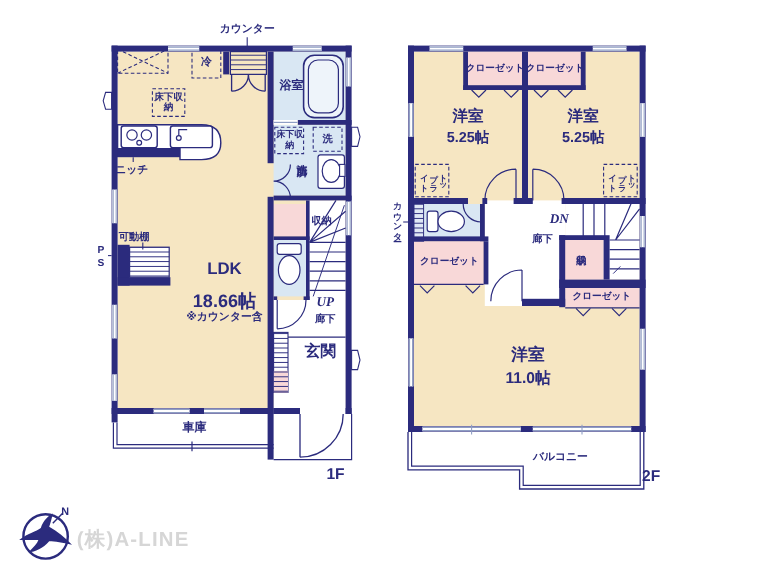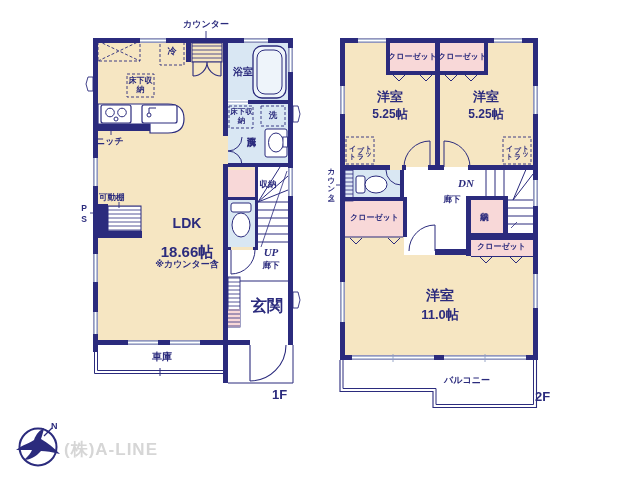--- a/index.html
+++ b/index.html
@@ -348,21 +348,21 @@
 <div class="lbl ctr" style="left:265px;top:110px;width:16px;font-size:8.5px;">洗</div>
 <div class="lbl vtext" style="left:246px;top:130px;font-size:9px;">洗面所</div>
 <div class="lbl" style="left:99px;top:192px;font-size:8.5px;text-align:center;">可動棚</div>
 <div class="lbl vtext" style="left:79px;top:203px;font-size:8.5px;">PS</div>
 <div class="lbl ctr" style="left:137px;top:215px;width:100px;font-size:14px;">LDK</div>
 <div class="lbl ctr" style="left:137px;top:243px;width:100px;font-size:15px;">18.66帖</div>
 <div class="lbl ctr" style="left:137px;top:259px;width:100px;font-size:9px;">※カウンター含</div>
 <div class="lbl ctr" style="left:227px;top:179px;width:28px;font-size:8.5px;margin-left:27px;">収納</div>
 <div class="lbl ctr updn" style="left:257px;top:246px;width:28px;font-size:11px;">UP</div>
 <div class="lbl ctr" style="left:257px;top:260px;width:28px;font-size:8.5px;">廊下</div>
-<div class="lbl ctr" style="left:247px;top:297px;width:40px;font-size:16px;">玄関</div>
+<div class="lbl ctr" style="left:247px;top:285px;width:40px;font-size:13px;">玄関</div>
 <div class="lbl ctr" style="left:140px;top:351px;width:44px;font-size:10px;">車庫</div>
 <div class="lbl floor-tag" style="left:272px;top:387px;">1F</div>
 
 <div class="lbl ctr" style="left:387px;top:52px;width:51px;font-size:8px;">クローゼット</div>
 <div class="lbl ctr" style="left:437px;top:52px;width:51px;font-size:8px;">クローゼット</div>
 <div class="lbl ctr" style="left:360px;top:89px;width:60px;font-size:13px;">洋室</div>
 <div class="lbl ctr" style="left:360px;top:107px;width:60px;font-size:12px;">5.25帖</div>
 <div class="lbl ctr" style="left:456px;top:89px;width:60px;font-size:13px;">洋室</div>
 <div class="lbl ctr" style="left:456px;top:107px;width:60px;font-size:12px;">5.25帖</div>
 <div class="lbl vtext" style="left:348px;top:140px;height:23px;font-size:7px;line-height:8px;letter-spacing:0;">トップライト</div>

